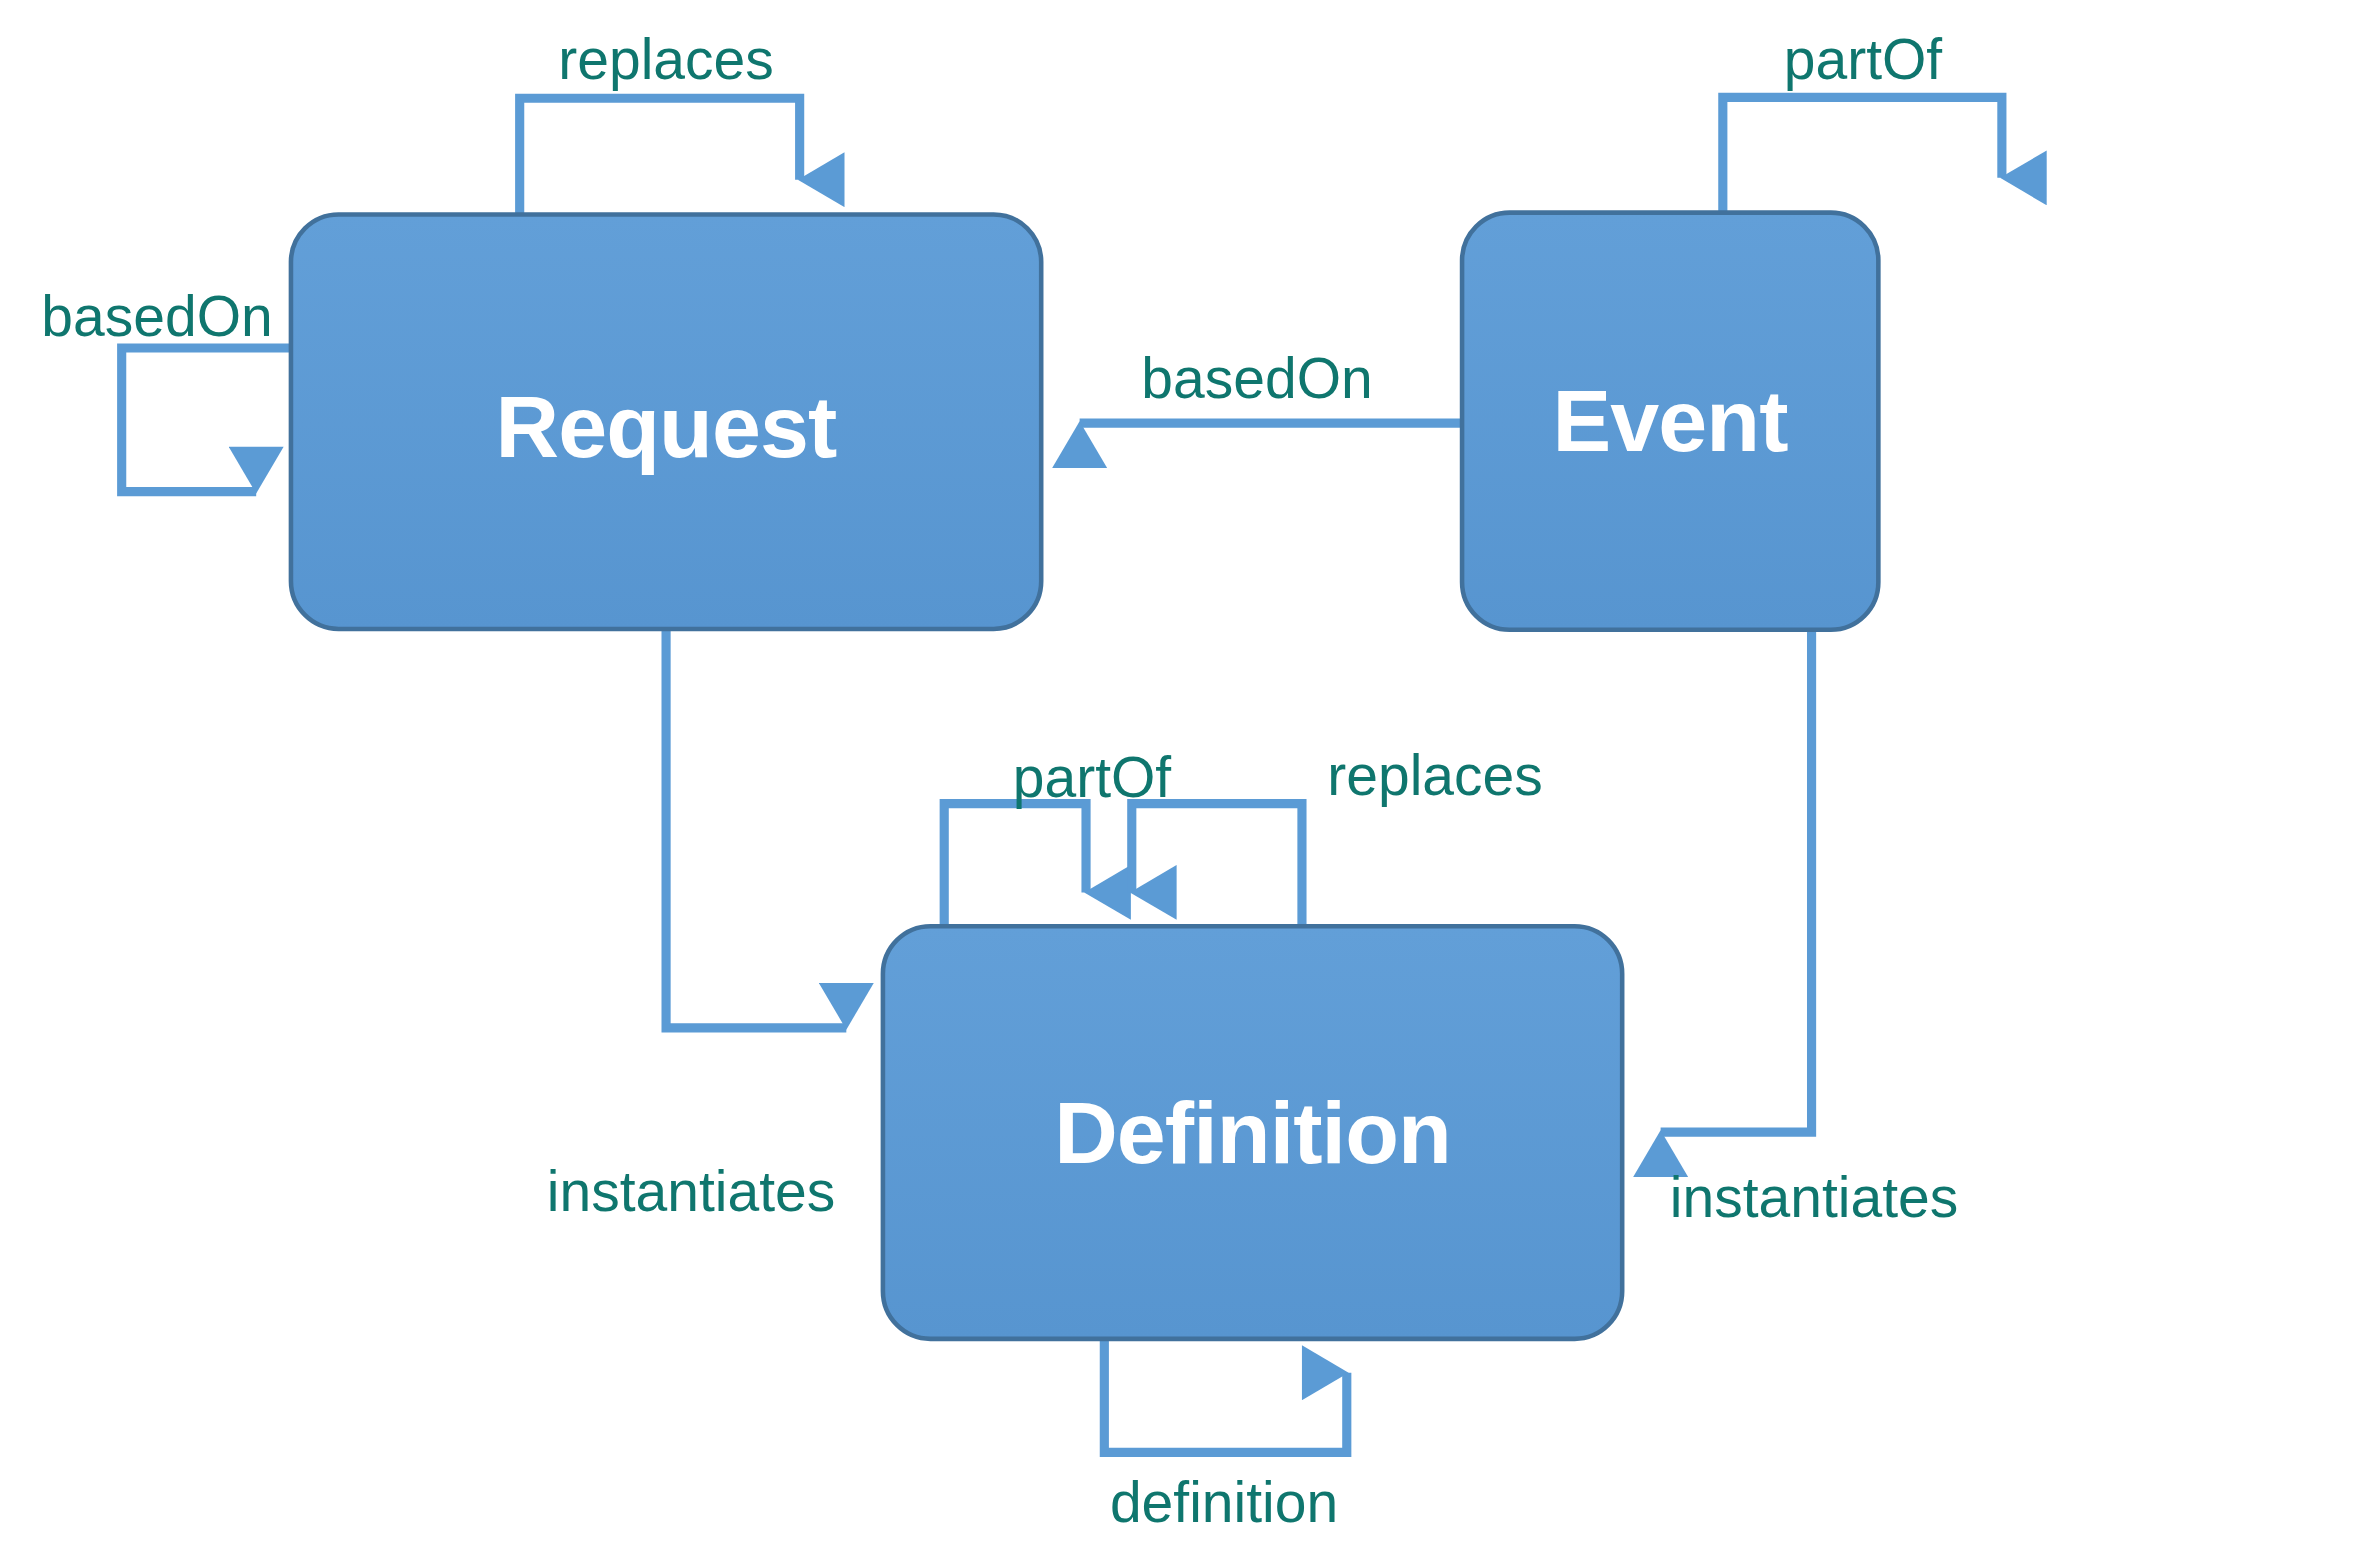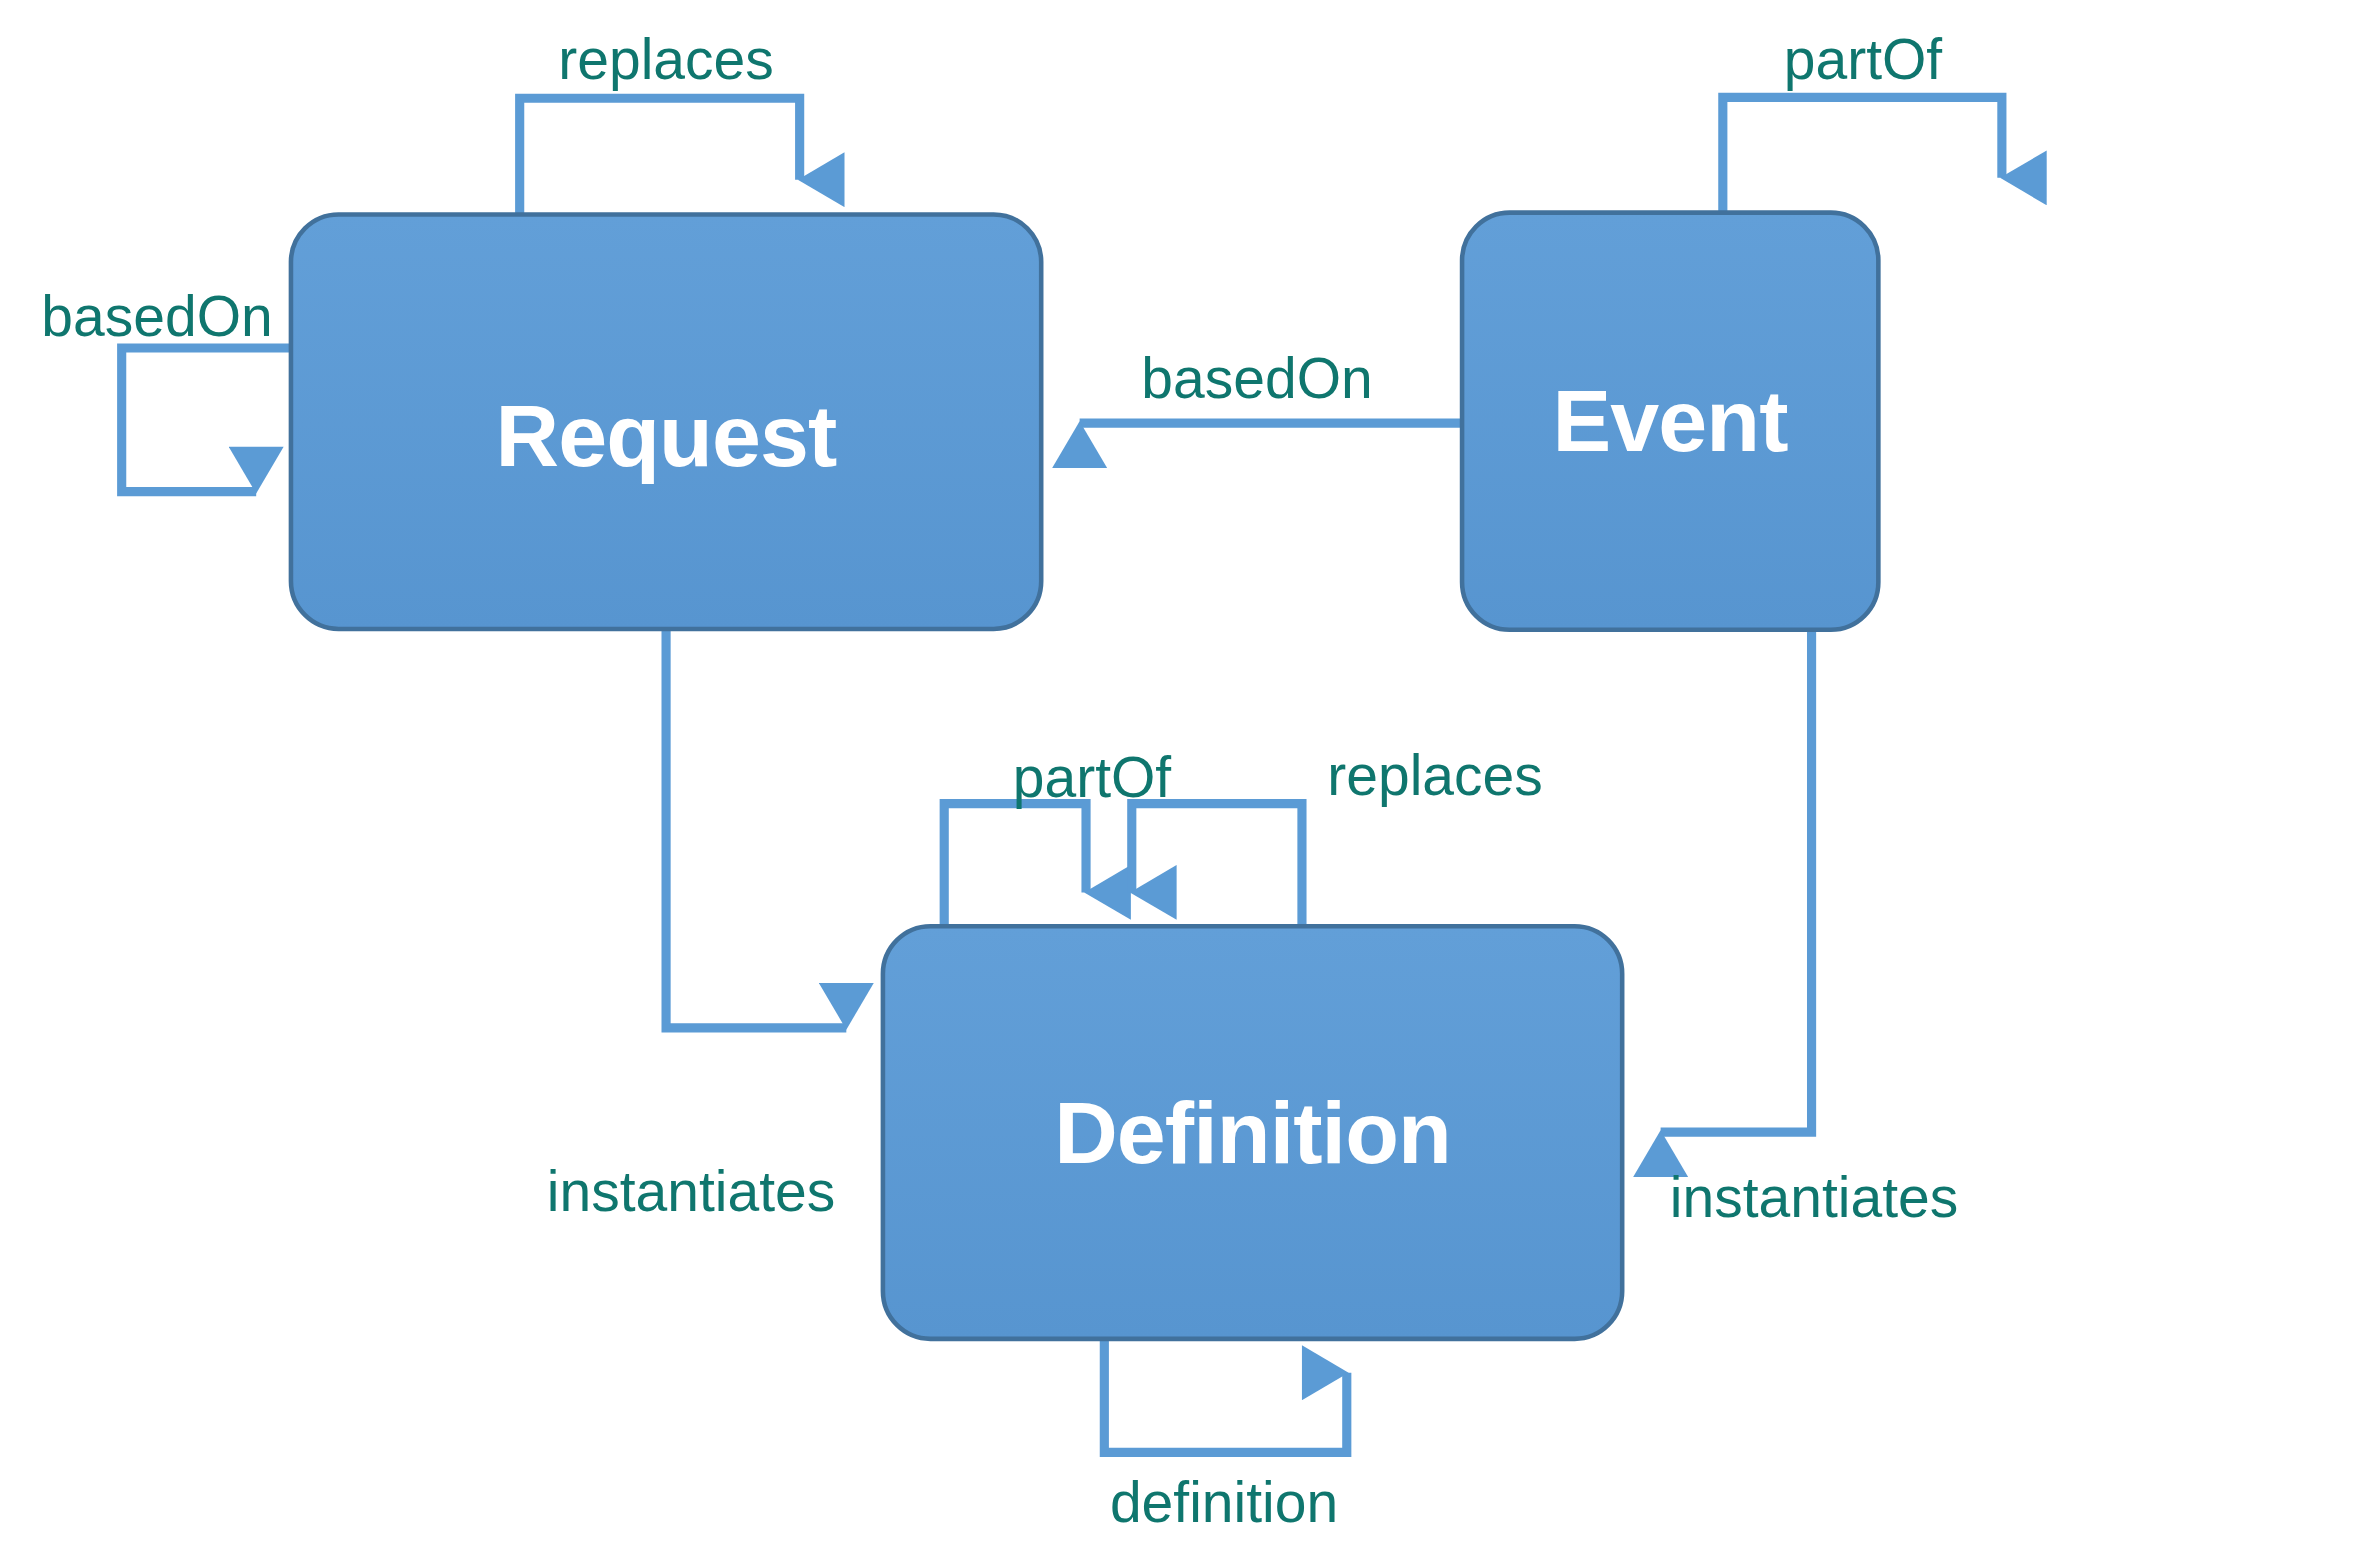--- a/index.html
+++ b/index.html
@@ -94,21 +94,21 @@
       <path d="M 1207,1463 L 1207,1587 L 1472,1587 L 1472,1500" marker-end="url(#arrow-up)"></path>
     </g>
 
     <g id="nodes-layer">
       <rect x="318" y="234" width="820" height="453" rx="52" ry="52" fill="url(#box-grad)" stroke="#41719C" stroke-width="5"></rect>
       <rect x="1598" y="232" width="455" height="456" rx="52" ry="52" fill="url(#box-grad)" stroke="#41719C" stroke-width="5"></rect>
       <rect x="965" y="1012" width="808" height="451" rx="52" ry="52" fill="url(#box-grad)" stroke="#41719C" stroke-width="5"></rect>
     </g>
   </svg>
 
-  <div class="node-label" style="left:291px; top:228px; width:750px; height:415px;">Request</div>
+  <div class="node-label" style="left:291px; top:219px; width:750px; height:415px;">Request</div>
 
   <div class="node-label" style="left:1462px; top:212px; width:416px; height:417px;text-align:center;">Event</div>
 
   <div class="node-label" style="left:883px; top:926px; width:739px; height:413px;">Definition</div>
 
   <div class="edge-label" style="left:666px; top:59px;">replaces</div>
 
   <div class="edge-label" style="left:157px; top:316px;">basedOn</div>
 
   <div class="edge-label" style="left:1863px; top:59px;">partOf</div>

